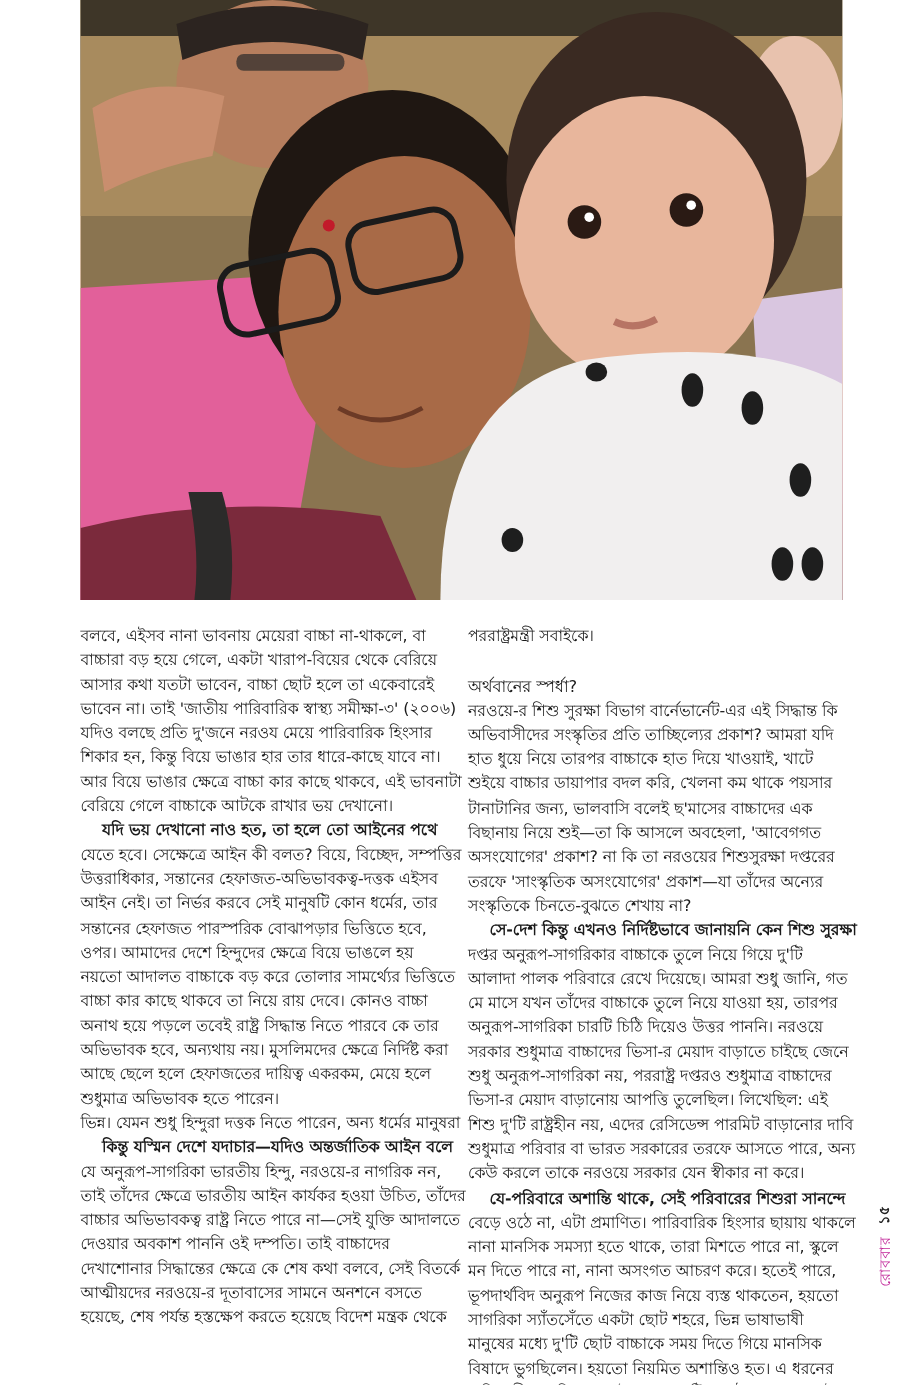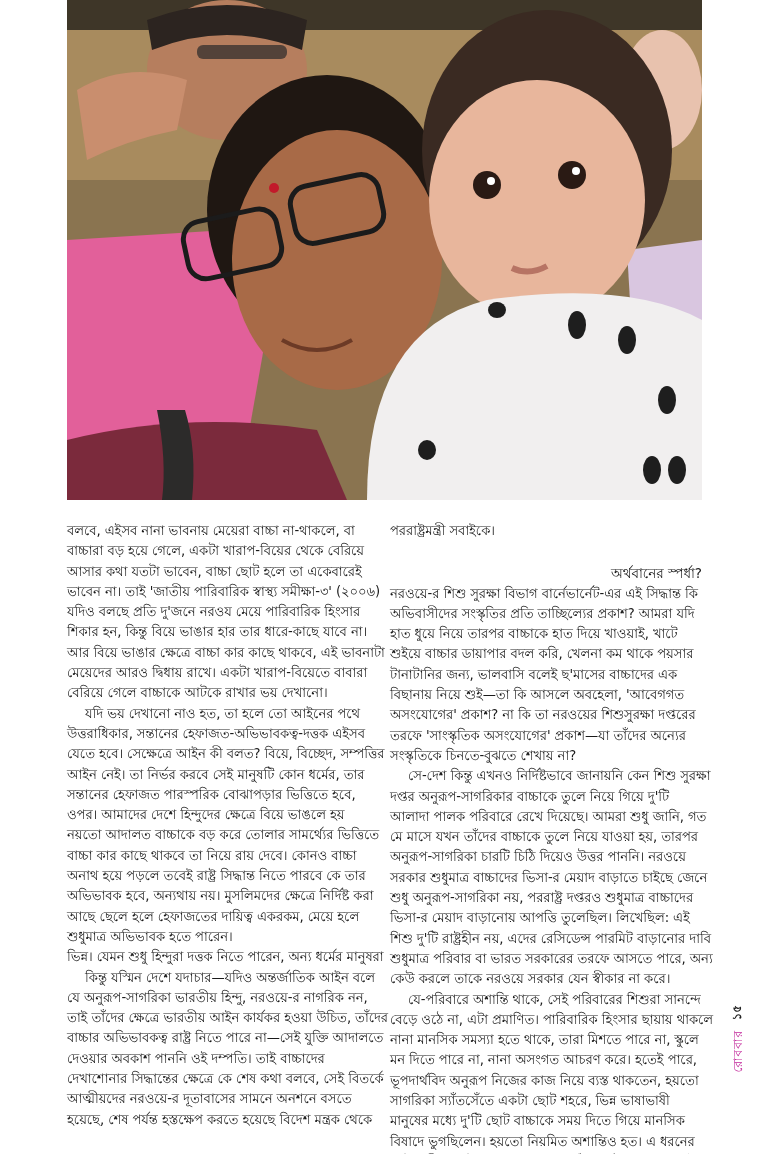--- a/index.html
+++ b/index.html
@@ -5,23 +5,23 @@
   html, body { margin: 0; padding: 0; background: #ffffff; }
   body { width: 770px; height: 1154px; position: relative; overflow: hidden;
          font-family: "DejaVu Sans", sans-serif; color: #1a1a1a; }
   .photo { position: absolute; left: 67px; top: 0; width: 635px; height: 500px; overflow: hidden;
            background: linear-gradient(180deg, #6b5a3a 0%, #8a7552 12%, #c7a57a 30%, #d9a58a 55%, #b5606f 80%, #7a3340 100%); }
   .photo svg { width: 100%; height: 100%; display: block; }
   .col { position: absolute; top: 521px; font-size: 13.2px; line-height: 20.3px; letter-spacing: -0.1px; }
   .col-left { left: 67px; width: 305px; }
   .col-right { left: 390px; width: 312px; }
   .line { white-space: nowrap; display: block; height: 20.3px; }
-  .indent { padding-left: 18px; }
+  .indent { padding-left: 18px; font-weight: bold; }
   .gap { height: 22px; }
-  .subhead { font-size: 13.6px; text-align: right; }
+  .subhead { font-size: 13.6px; }
   .margin-label { position: absolute; left: 728px; top: 1030px; width: 20px; height: 60px; }
   .margin-label .vert { position: absolute; left: 0; top: 0; writing-mode: vertical-rl; transform: rotate(180deg);
                         color: #c2279a; font-size: 12px; letter-spacing: 1px; }
   .page-num { position: absolute; left: 727px; top: 1005px; writing-mode: vertical-rl; transform: rotate(180deg);
               font-size: 12px; color: #222; font-weight: bold; }
 </style>
 </head>
 <body>
 
 <div class="photo">
@@ -78,25 +78,24 @@
 </div>
 
 <div class="col col-left" id="col-left">
     <span class="line">বলবে, এইসব নানা ভাবনায় মেয়েরা বাচ্চা না-থাকলে, বা</span>
     <span class="line">বাচ্চারা বড় হয়ে গেলে, একটা খারাপ-বিয়ের থেকে বেরিয়ে</span>
     <span class="line">আসার কথা যতটা ভাবেন, বাচ্চা ছোট হলে তা একেবারেই</span>
     <span class="line">ভাবেন না। তাই 'জাতীয় পারিবারিক স্বাস্থ্য সমীক্ষা-৩' (২০০৬)</span>
     <span class="line">যদিও বলছে প্রতি দু'জনে নরওয মেয়ে পারিবারিক হিংসার</span>
     <span class="line">শিকার হন, কিন্তু বিয়ে ভাঙার হার তার ধারে-কাছে যাবে না।</span>
     <span class="line">আর বিয়ে ভাঙার ক্ষেত্রে বাচ্চা কার কাছে থাকবে, এই ভাবনাটা</span>
-    <span class="line">মেয়েদের আরও দ্বিধায় রাখে। একটা খারাপ-বিয়েতে বাবারা</span>
     <span class="line">বেরিয়ে গেলে বাচ্চাকে আটকে রাখার ভয় দেখানো।</span>
     <span class="line indent">যদি ভয় দেখানো নাও হত, তা হলে তো আইনের পথে</span>
+    <span class="line">যেতে হবে। সেক্ষেত্রে আইন কী বলত? বিয়ে, বিচ্ছেদ, সম্পত্তির</span>
     <span class="line">উত্তরাধিকার, সন্তানের হেফাজত-অভিভাবকত্ব-দত্তক এইসব</span>
-    <span class="line">যেতে হবে। সেক্ষেত্রে আইন কী বলত? বিয়ে, বিচ্ছেদ, সম্পত্তির</span>
     <span class="line">আইন নেই। তা নির্ভর করবে সেই মানুষটি কোন ধর্মের, তার</span>
     <span class="line">সন্তানের হেফাজত পারস্পরিক বোঝাপড়ার ভিত্তিতে হবে,</span>
     <span class="line">ওপর। আমাদের দেশে হিন্দুদের ক্ষেত্রে বিয়ে ভাঙলে হয়</span>
     <span class="line">নয়তো আদালত বাচ্চাকে বড় করে তোলার সামর্থ্যের ভিত্তিতে</span>
     <span class="line">বাচ্চা কার কাছে থাকবে তা নিয়ে রায় দেবে। কোনও বাচ্চা</span>
     <span class="line">অনাথ হয়ে পড়লে তবেই রাষ্ট্র সিদ্ধান্ত নিতে পারবে কে তার</span>
     <span class="line">অভিভাবক হবে, অন্যথায় নয়। মুসলিমদের ক্ষেত্রে নির্দিষ্ট করা</span>
     <span class="line">আছে ছেলে হলে হেফাজতের দায়িত্ব একরকম, মেয়ে হলে</span>
     <span class="line">শুধুমাত্র অভিভাবক হতে পারেন।</span>
     <span class="line">ভিন্ন। যেমন শুধু হিন্দুরা দত্তক নিতে পারেন, অন্য ধর্মের মানুষরা</span>

